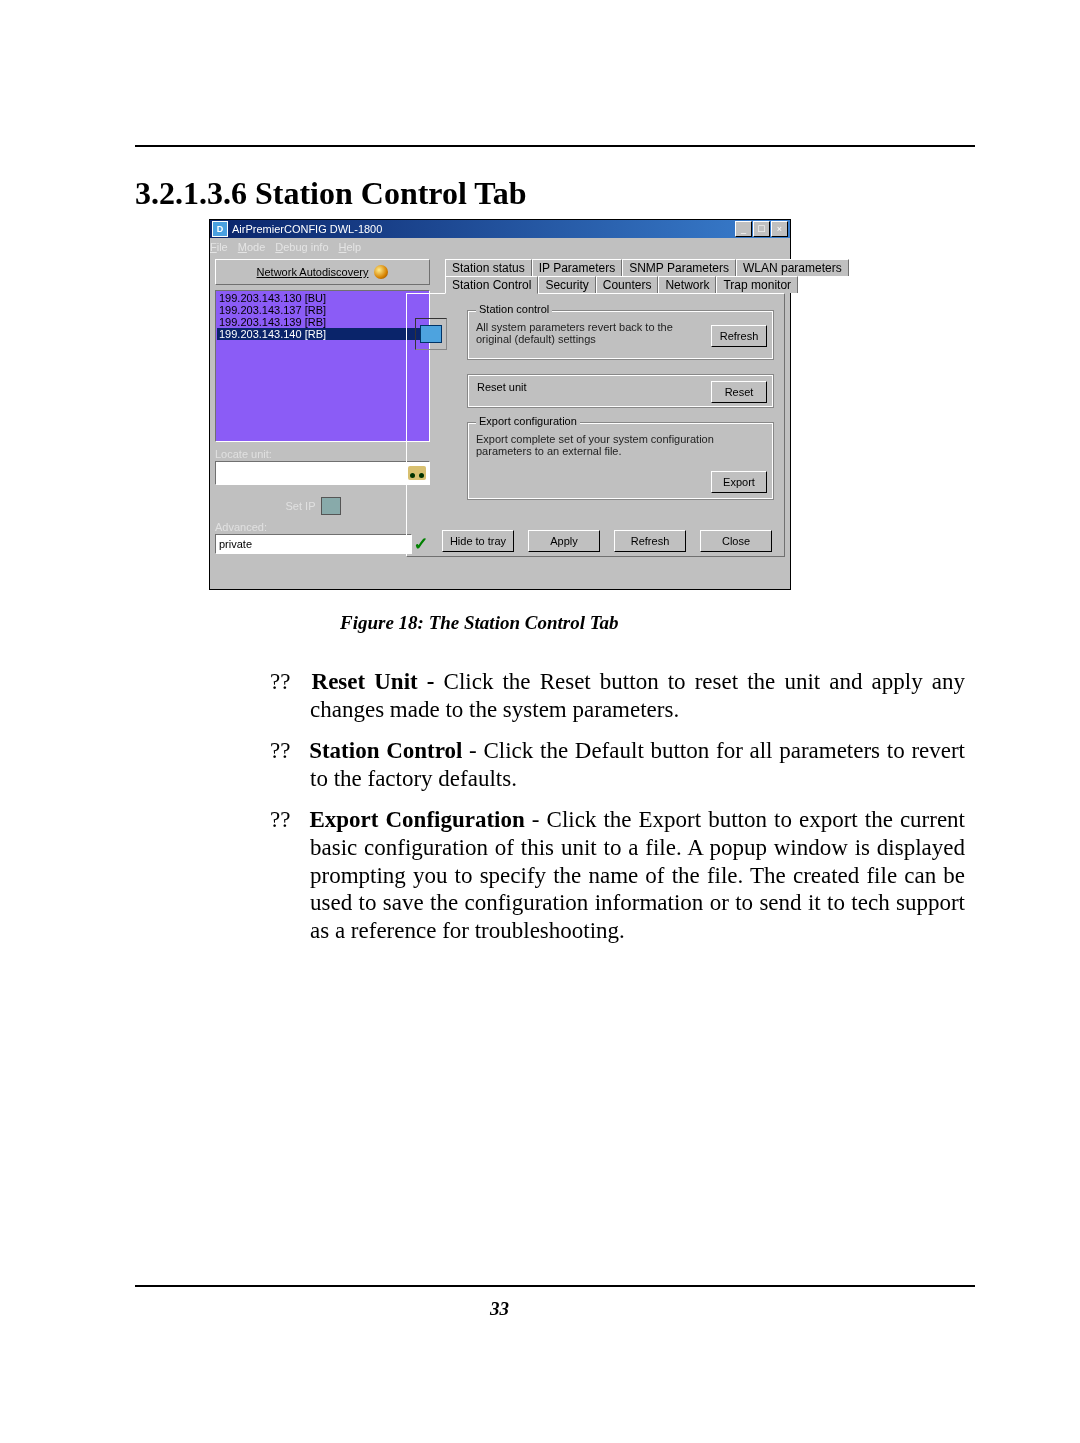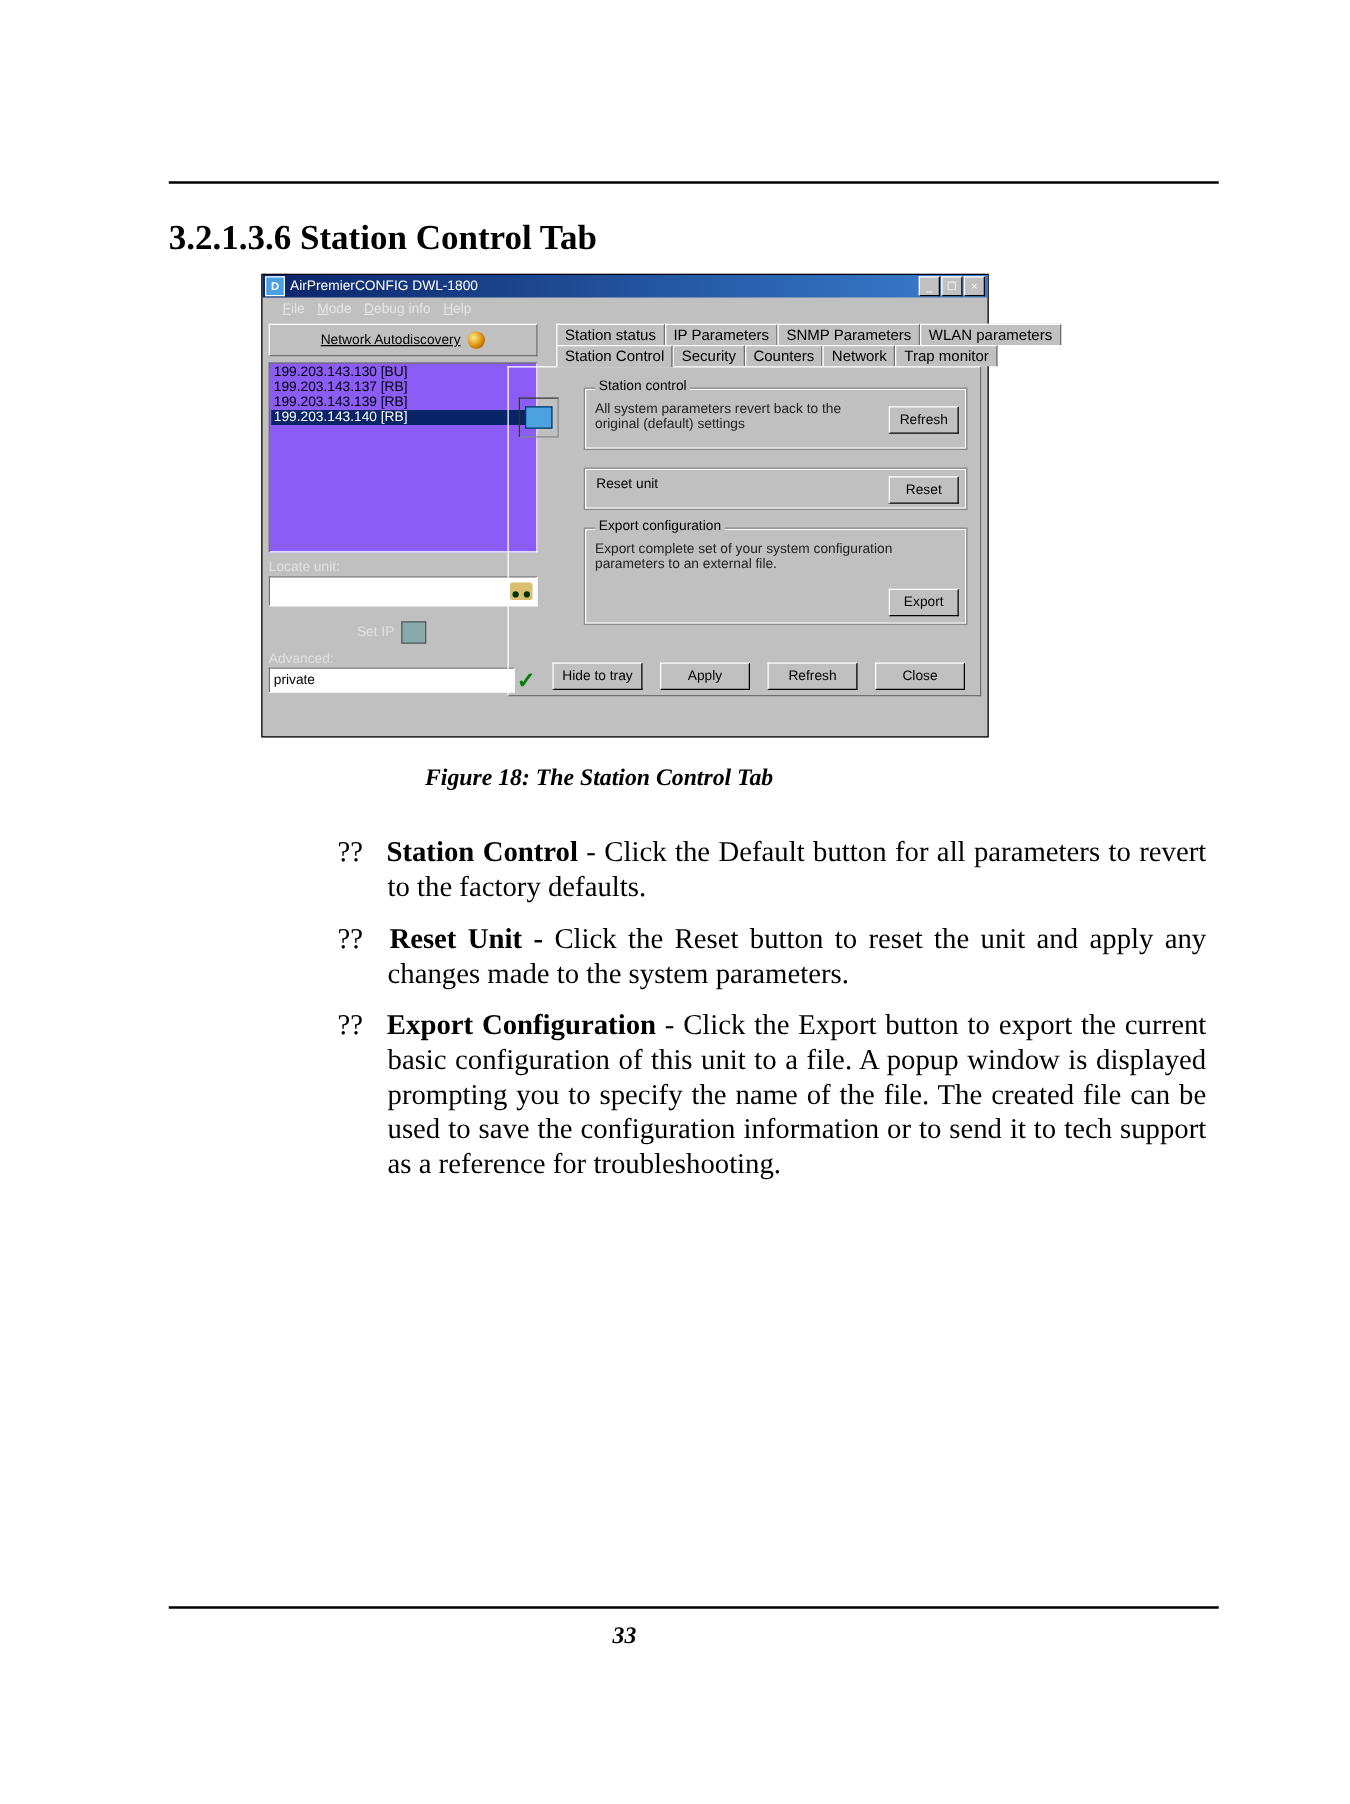--- a/index.html
+++ b/index.html
@@ -21,21 +21,21 @@
     left: 135px;
     right: 105px;
     top: 145px;
     border-top: 2px solid #000;
   }
   .section-heading {
     position: absolute;
     left: 135px;
     top: 175px;
     font-weight: bold;
-    font-size: 28px;
+    font-size: 32px;
   }
   
   .app-window {
     position: absolute;
     left: 209px;
     top: 219px;
     width: 582px;
     height: 371px;
     background: #c0c0c0;
     border: 1px solid #000;
@@ -80,21 +80,21 @@
     margin-left: 1px;
     display: flex;
     align-items: center;
     justify-content: center;
     font-size: 9px;
   }
   .menu-bar {
     height: 17px;
     display: flex;
     align-items: center;
-    padding-left: 16px;
+    padding-left: 0;
     gap: 10px;
     color: #e4e4e4;
     font-size: 11px;
   }
   .menu-bar u { text-decoration: underline; }
   .content {
     position: relative;
     padding: 4px;
     height: calc(100% - 35px);
     box-sizing: border-box;
@@ -476,25 +476,25 @@
         </div>
       </div>
     </div>
   </div>
 
   <div class="figure-caption">Figure 18: The Station Control Tab</div>
 
   <ul class="bullet-list">
     <li>
       <span class="q">??</span>
-      <b>Station Control</b><span> - Click the Default  button for all parameters to revert to the factory defaults.</span>
+      <b>Reset Unit - </b><span>Click the  Reset button to reset the unit and apply any changes made to the system parameters.</span>
     </li>
     <li>
       <span class="q">??</span>
-      <b>Reset Unit - </b><span>Click the  Reset button to reset the unit and apply any changes made to the system parameters.</span>
+      <b>Station Control</b><span> - Click the Default  button for all parameters to revert to the factory defaults.</span>
     </li>
     <li>
       <span class="q">??</span>
       <b>Export Configuration</b><span> - Click the  Export button to export the current basic configuration of this unit to a file. A popup window is displayed prompting you to specify the name of the file. The created file can be used to save the configuration information or to send it to tech support as a reference for troubleshooting.</span>
     </li>
   </ul>
 
   <div class="bottom-rule"></div>
   <div class="page-no">33</div>
 </div>

